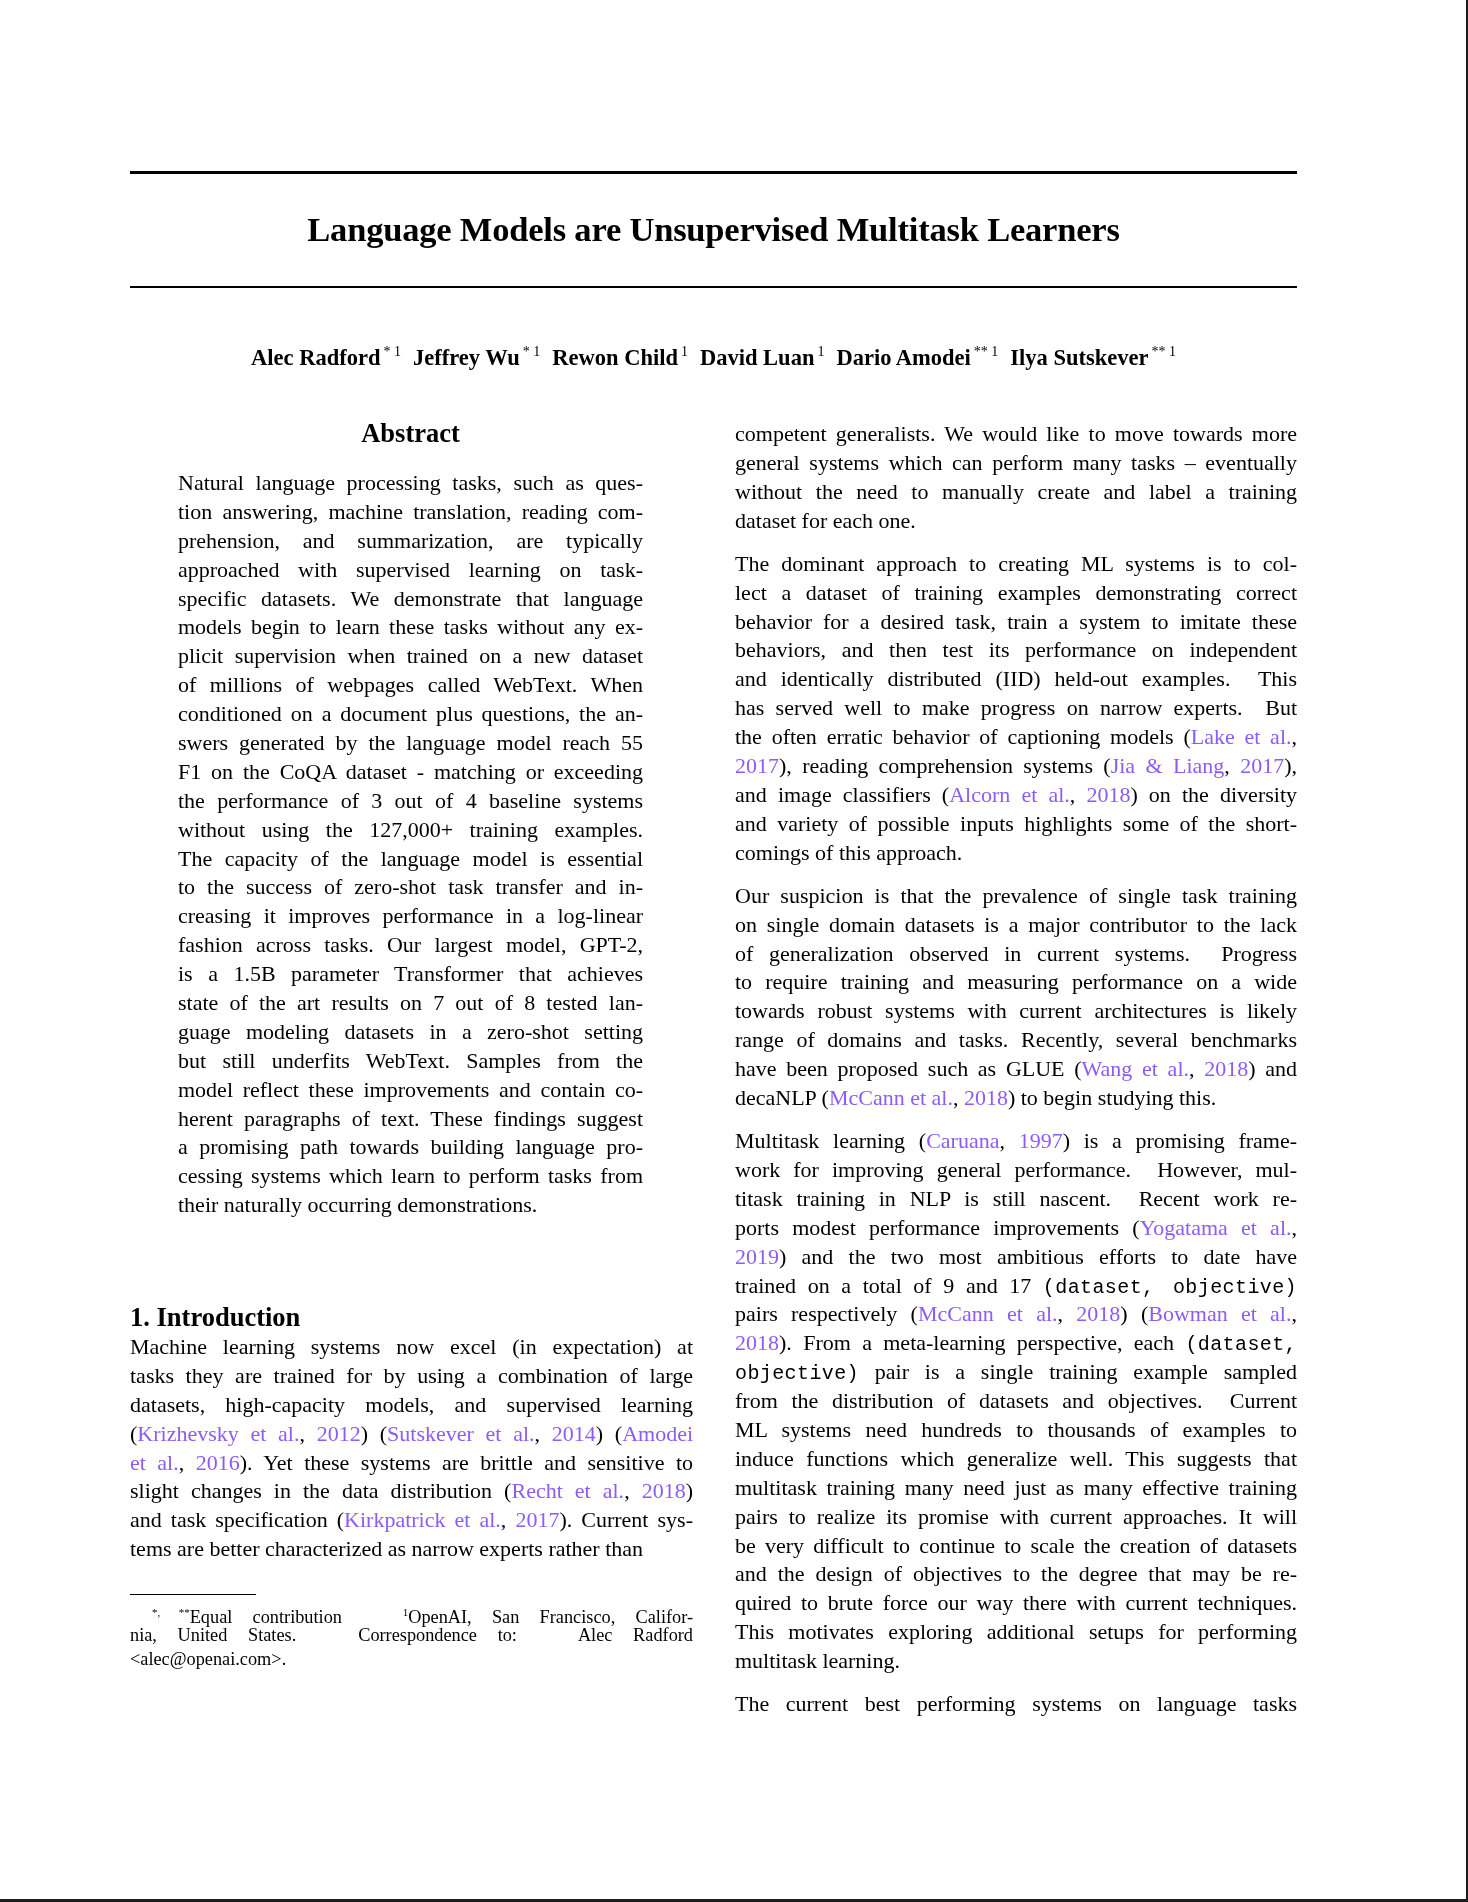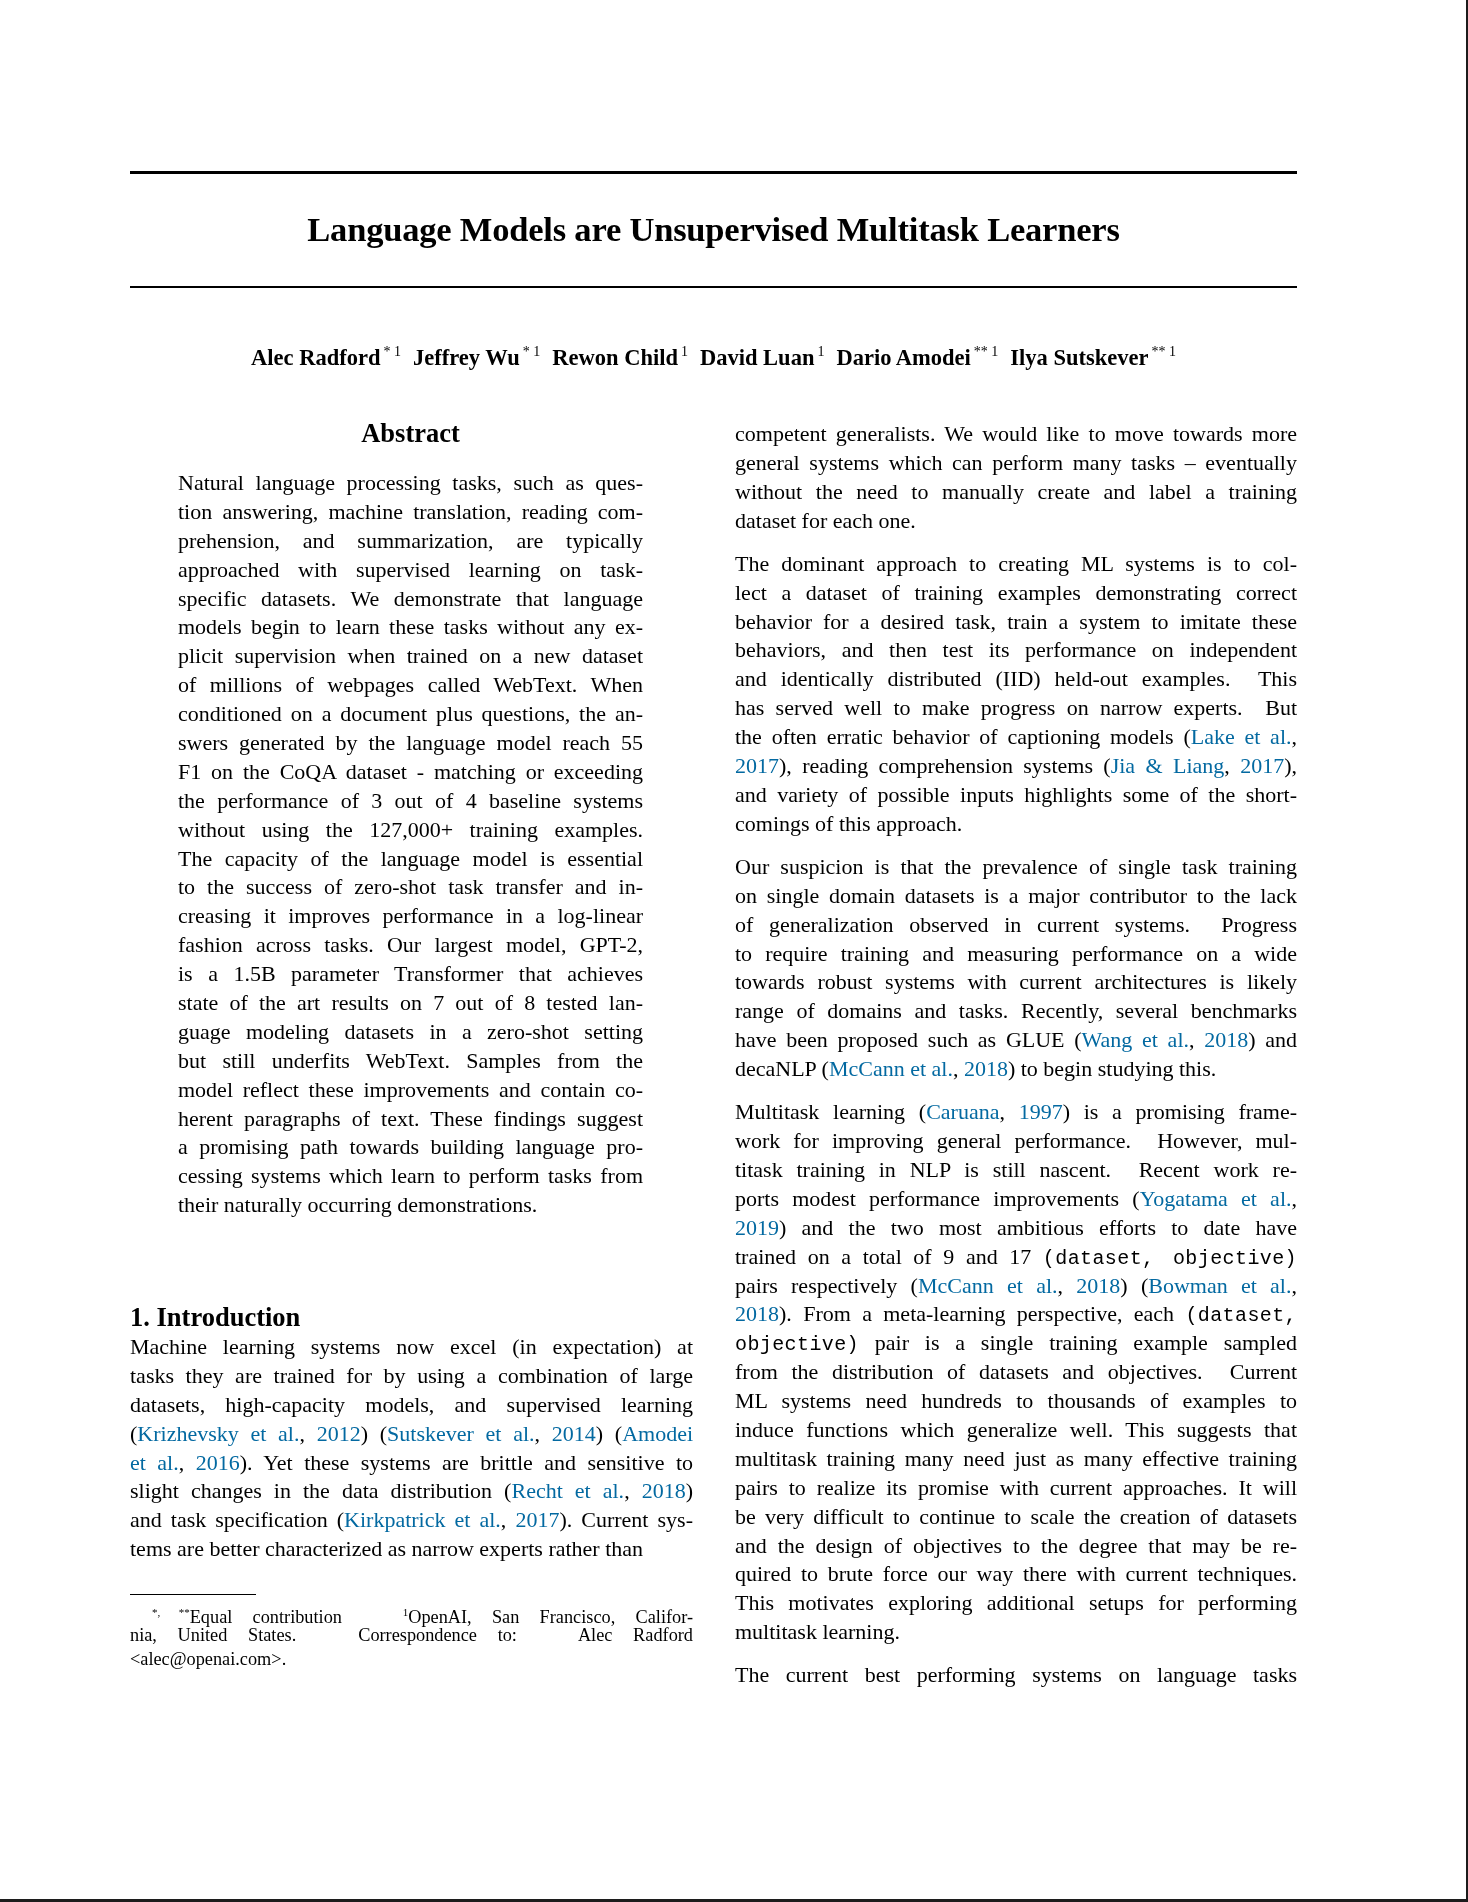--- a/index.html
+++ b/index.html
@@ -40,21 +40,21 @@
     font-size: 22px; line-height: 28.9px; text-align: justify;
   }
   .col-right {
     position: absolute; left: 735px; width: 562px; top: 420px;
     font-size: 22px; line-height: 28.9px; text-align: justify;
   }
   .col-right p { margin: 0 0 14.2px 0; }
   p { margin: 0; }
   .line { display: block; text-align: justify; text-align-last: justify; height: 28.9px; white-space: nowrap; }
   .line.last { text-align-last: left; }
-  .cite { color: #0369a1; }
+  .cite { color: #8b5cf6; }
   .mono { font-family: "Liberation Mono", "DejaVu Sans Mono", monospace; font-size: 20px; letter-spacing: 0.4px; }
   .fn-rule { position: absolute; left: 130px; top: 1594px; width: 126px; height: 1px; background: #000; }
   .footnote {
     position: absolute; left: 130px; width: 563px; top: 1601px;
     font-size: 18.3px; line-height: 23.4px;
   }
   .footnote .line { height: 23.4px; }
   .footnote sup { font-size: 11px; vertical-align: 7px; }
   .fn-indent { display: inline-block; width: 22px; }
 </style>
@@ -130,20 +130,21 @@
     </p>
     <p>
       <span class="line"><span style="white-space: pre;">The dominant approach to creating ML systems is to col-</span></span>
       <span class="line"><span style="white-space: pre;">lect a dataset of training examples demonstrating correct</span></span>
       <span class="line"><span style="white-space: pre;">behavior for a desired task, train a system to imitate these</span></span>
       <span class="line"><span style="white-space: pre;">behaviors, and then test its performance on independent</span></span>
       <span class="line"><span style="white-space: pre;">and identically distributed (IID) held-out examples.  This</span></span>
       <span class="line"><span style="white-space: pre;">has served well to make progress on narrow experts.  But</span></span>
       <span class="line"><span style="white-space: pre;">the often erratic behavior of captioning models (</span><a class="cite" style="white-space: pre;">Lake et al.</a><span style="white-space: pre;">,</span></span>
       <span class="line"><a class="cite" style="white-space: pre;">2017</a><span style="white-space: pre;">), reading comprehension systems (</span><a class="cite" style="white-space: pre;">Jia &amp; Liang</a><span style="white-space: pre;">, </span><a class="cite" style="white-space: pre;">2017</a><span style="white-space: pre;">),</span></span>
+      <span class="line"><span style="white-space: pre;">and image classifiers (</span><a class="cite" style="white-space: pre;">Alcorn et al.</a><span style="white-space: pre;">, </span><a class="cite" style="white-space: pre;">2018</a><span style="white-space: pre;">) on the diversity</span></span>
       <span class="line"><span style="white-space: pre;">and variety of possible inputs highlights some of the short-</span></span>
       <span class="line last"><span style="white-space: pre;">comings of this approach.</span></span>
     </p>
     <p>
       <span class="line"><span style="white-space: pre;">Our suspicion is that the prevalence of single task training</span></span>
       <span class="line"><span style="white-space: pre;">on single domain datasets is a major contributor to the lack</span></span>
       <span class="line"><span style="white-space: pre;">of generalization observed in current systems.  Progress</span></span>
       <span class="line"><span style="white-space: pre;">to require training and measuring performance on a wide</span></span>
       <span class="line"><span style="white-space: pre;">towards robust systems with current architectures is likely</span></span>
       <span class="line"><span style="white-space: pre;">range of domains and tasks. Recently, several benchmarks</span></span>

